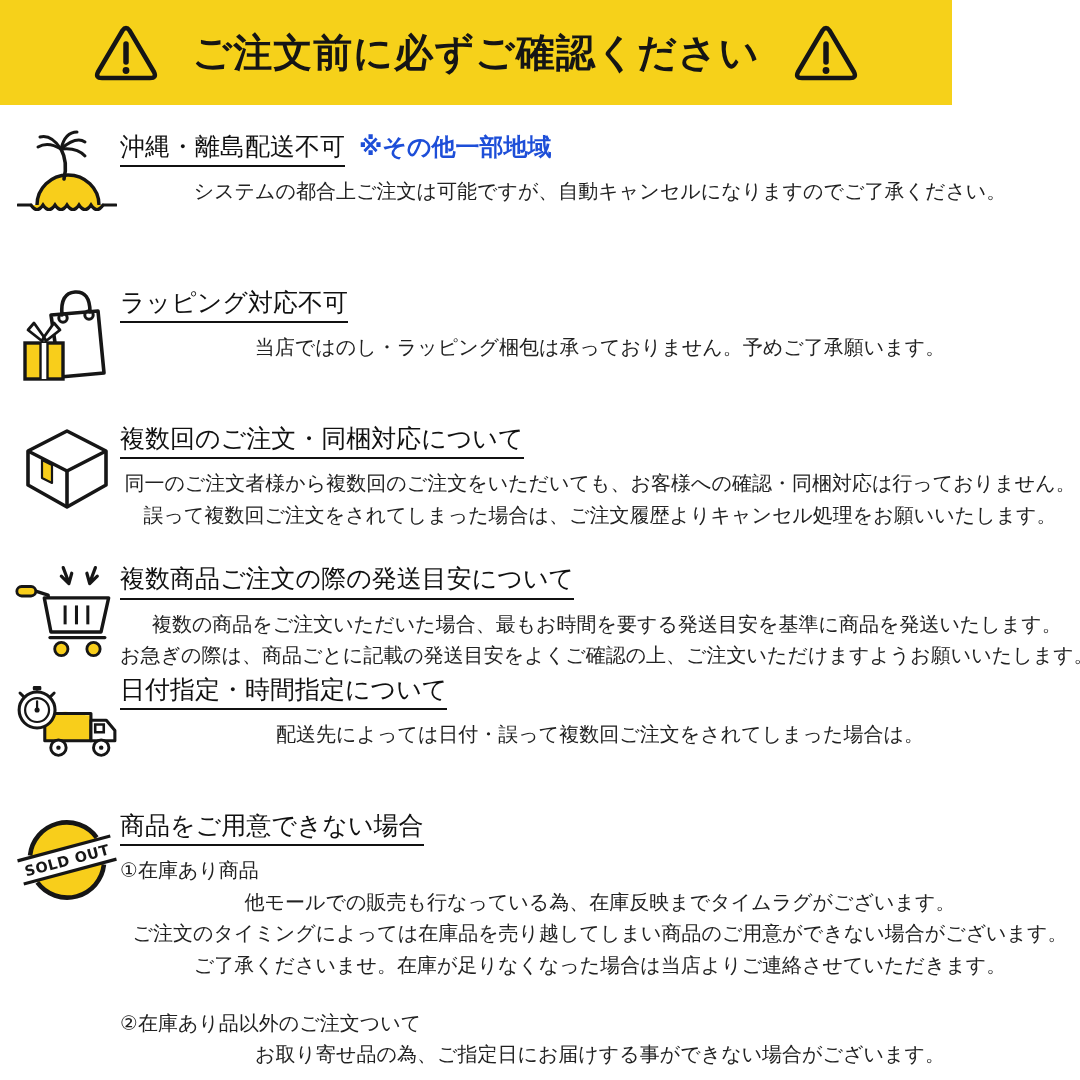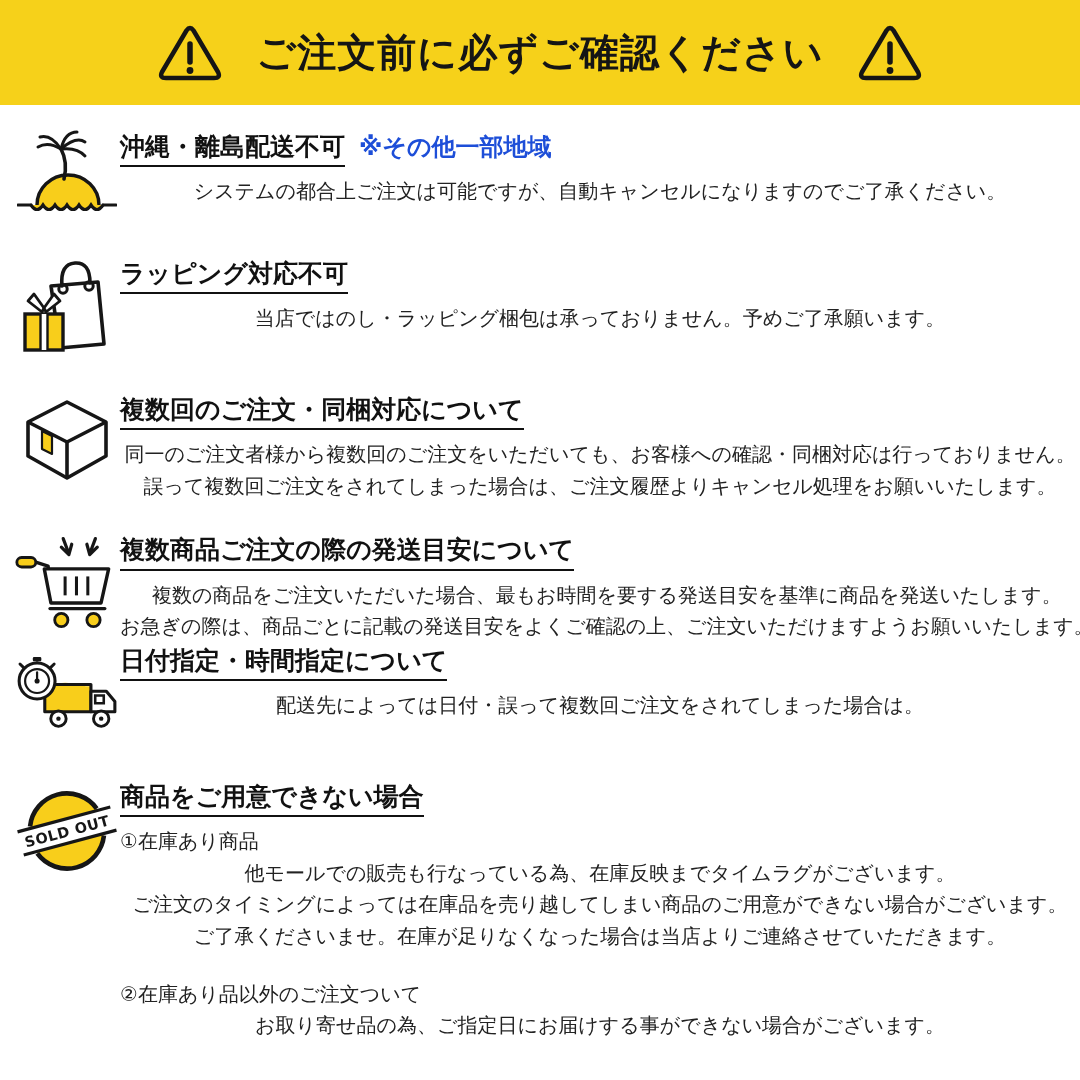--- a/index.html
+++ b/index.html
@@ -6,47 +6,47 @@
   html,body { width: 1080px; }
   body {
     width: 1080px; height: 1080px;
     background: #ffffff;
     font-family: "DejaVu Sans", "Liberation Sans", sans-serif;
     color: #1c1c1c;
     overflow: hidden;
   }
   
   .banner {
-    width: 1080px; height: 105px;
+    width: 952px; height: 105px;
     background: #F6D11A;
     display: flex; align-items: center; justify-content: center;
     gap: 34px;
   }
   .banner-title {
     font-size: 39px; font-weight: bold; color: #151515;
     letter-spacing: 1px; white-space: nowrap;
   }
   .warn-svg { display: block; }
   
   .sections { padding: 0 0 0 14px; }
   .section { display: flex; align-items: flex-start; }
   .sec-1 { margin-top: 24px; }
-  .sec-2 { margin-top: 31px; }
+  .sec-2 { margin-top: 60px; }
   .sec-3 { margin-top: 32px; }
   .sec-4 { margin-top: 30px; }
   .sec-5 { }
   .sec-6 { margin-top: 36px; }
   .icon-col {
     width: 106px; min-width: 106px;
     display: flex; justify-content: center; align-items: flex-start;
   }
   .txt-col { flex: 1; padding-top: 2px; }
   .sec-title-row { display: flex; align-items: baseline; gap: 14px; }
   .sec-title {
-    font-size: 25px; font-weight: bold; color: #111;
+    font-size: 25px; font-weight: normal; color: #111;
     border-bottom: 2.5px solid #111; padding-bottom: 3px;
     white-space: nowrap; line-height: 1.25; display: inline-block;
   }
   .sec-note {
     font-size: 24px; font-weight: bold; color: #1d4ed8; white-space: nowrap;
   }
   .sec-body { margin-top: 9px; }
   .body-line {
     font-size: 20px; line-height: 1.58; color: #222; white-space: nowrap; text-align: center;
   }

